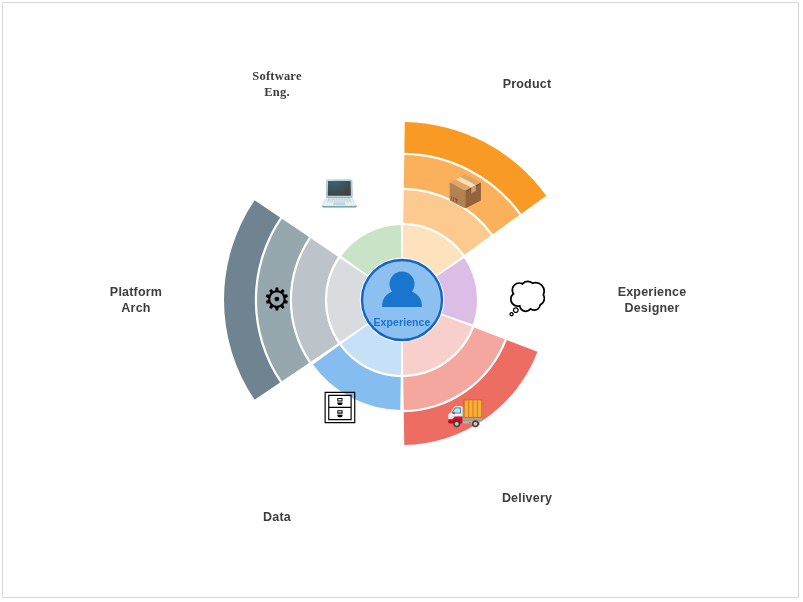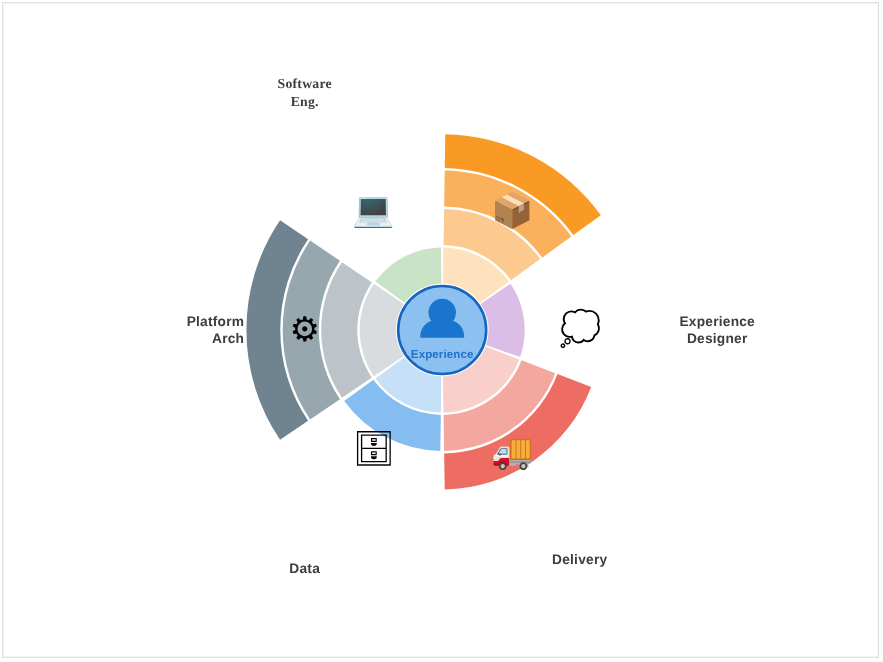--- a/index.html
+++ b/index.html
@@ -39,24 +39,24 @@
     font-size: 12.5px;
     font-weight: bold;
     color: #3d3d3d;
     text-align: center;
     line-height: 16px;
     letter-spacing: 0.2px;
     white-space: pre-line;
   }
   .lbl-software { left: 207px; top: 68px; width: 140px; font-family: Liberation Serif, serif; }
   .lbl-product  { left: 457px; top: 76px; width: 140px; }
-  .lbl-platform { left: 82px;  top: 284px; width: 140px; text-align: right; }
+  .lbl-platform { left: 66px;  top: 284px; width: 140px; }
   .lbl-expdes   { left: 582px; top: 284px; width: 140px; }
   .lbl-data     { left: 207px; top: 509px; width: 140px; }
-  .lbl-delivery { left: 457px; top: 501px; width: 140px; }
+  .lbl-delivery { left: 457px; top: 490px; width: 140px; }
 
   .seg-icon {
     position: absolute;
     width: 40px;
     height: 40px;
     line-height: 40px;
     text-align: center;
     font-size: 31px;
   }
   .ic-package  { left: 446px; top: 172px; }
@@ -125,19 +125,20 @@
 
   <div class="seg-icon ic-package">📦</div>
   <div class="seg-icon ic-thought">💭</div>
   <div class="seg-icon ic-truck">🚚</div>
   <div class="seg-icon ic-cabinet">🗄</div>
   <div class="seg-icon ic-gear">⚙</div>
   <div class="seg-icon ic-laptop">💻</div>
 
   <div class="axis-label lbl-software">Software
 Eng.</div>
+  <div class="axis-label lbl-product">Product</div>
   <div class="axis-label lbl-platform">Platform
 Arch</div>
   <div class="axis-label lbl-expdes">Experience
 Designer</div>
   <div class="axis-label lbl-data">Data</div>
   <div class="axis-label lbl-delivery">Delivery</div>
 </div>
 
 </body></html>

